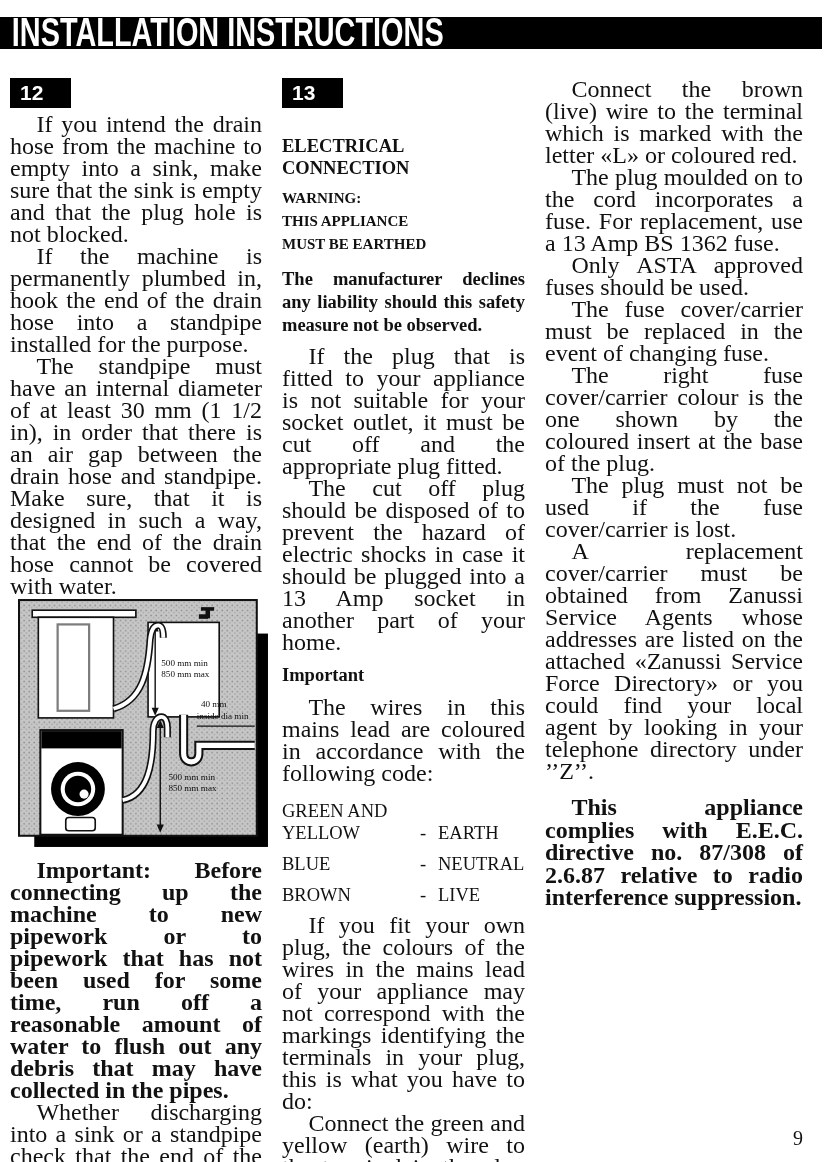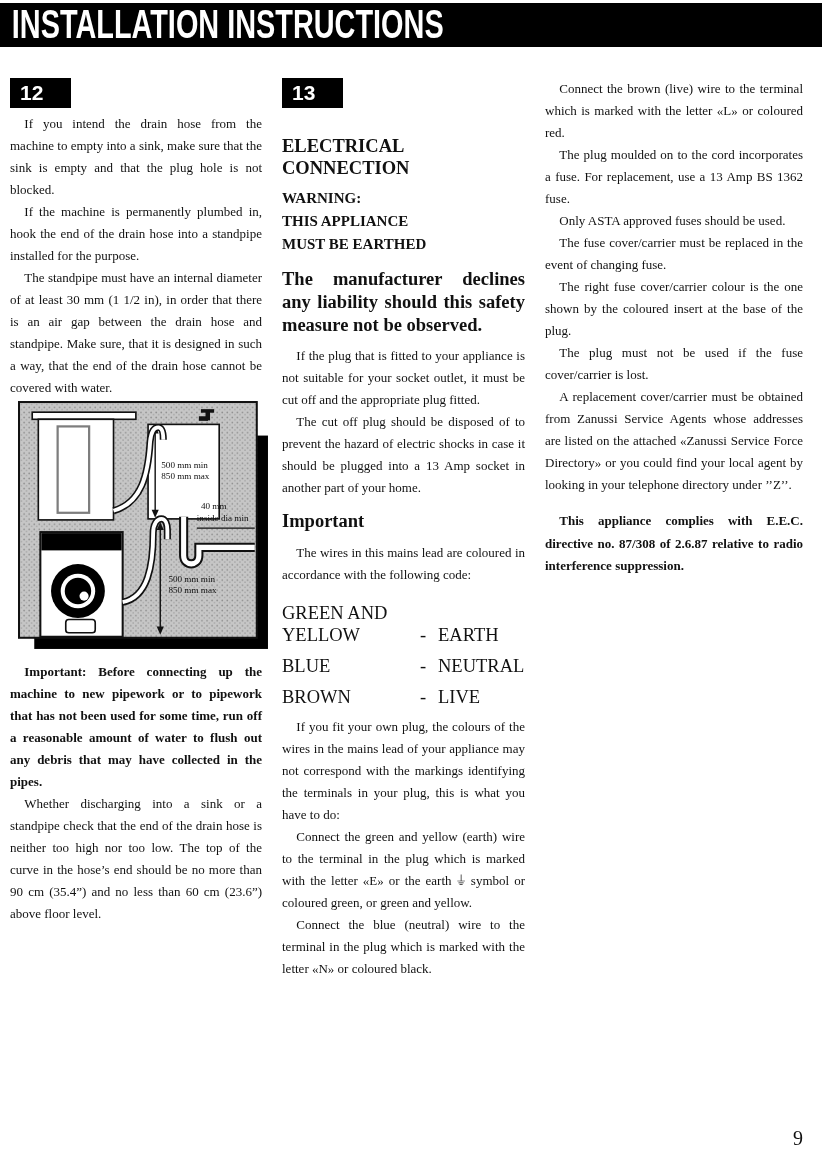--- a/index.html
+++ b/index.html
@@ -5,21 +5,21 @@
   html,body{margin:0;padding:0;background:#e8e8e8;}
   .page{
     position:relative;
     width:827px;height:1162px;
     background:#ffffff;
     font-family:"Liberation Serif", serif;
     color:#111;
     overflow:hidden;
   }
   .banner{
-    position:absolute;left:0;top:3px;width:822px;height:44px;
+    position:absolute;left:0;top:17px;width:822px;height:32px;
     background:#000;
     display:flex;align-items:center;
   }
   .banner-title{
     color:#fff;
     font-family:"Liberation Sans", sans-serif;
     font-weight:bold;
     font-size:39px;
     letter-spacing:0px;
     transform:scaleX(0.74) scaleY(1.02);
@@ -37,21 +37,21 @@
   .badge{
     display:inline-block;
     background:#000;color:#fff;
     font-family:"Liberation Sans", sans-serif;
     font-weight:bold;font-size:21px;line-height:1;
     padding:4px 28px 5px 10px;
     margin-bottom:5px;
   }
   p{
     margin:0;
-    font-size:13px;line-height:22px;
+    font-size:24px;line-height:22px;
     text-align:justify;
     text-indent:1.1em;
   }
   p.noindent{text-indent:0;}
   .bold{font-weight:bold;}
   .h-serif{
     font-size:18.5px;font-weight:bold;line-height:22px;margin:22px 0 8px 0;
     text-indent:0;text-align:left;
   }
   .warning{

